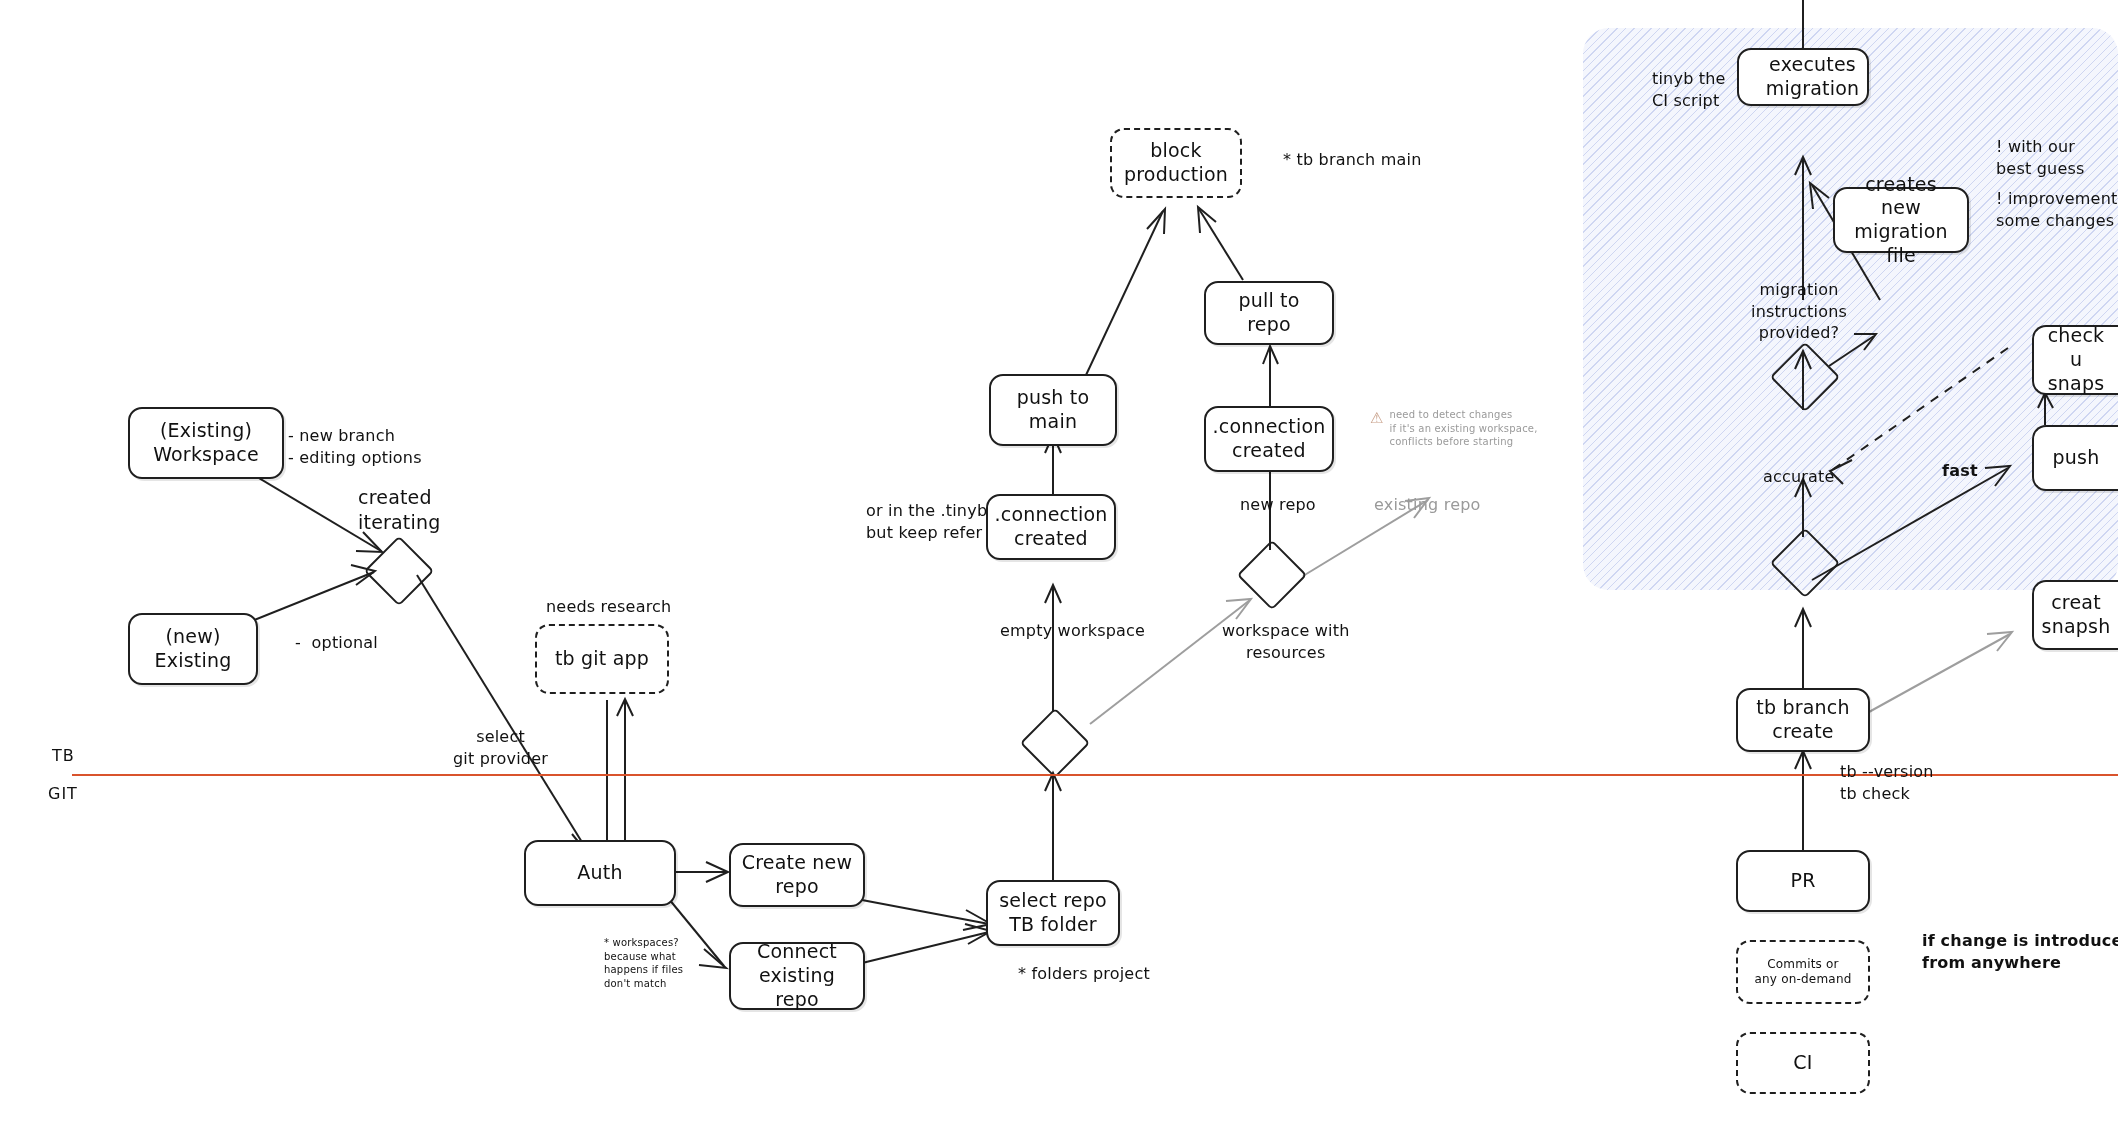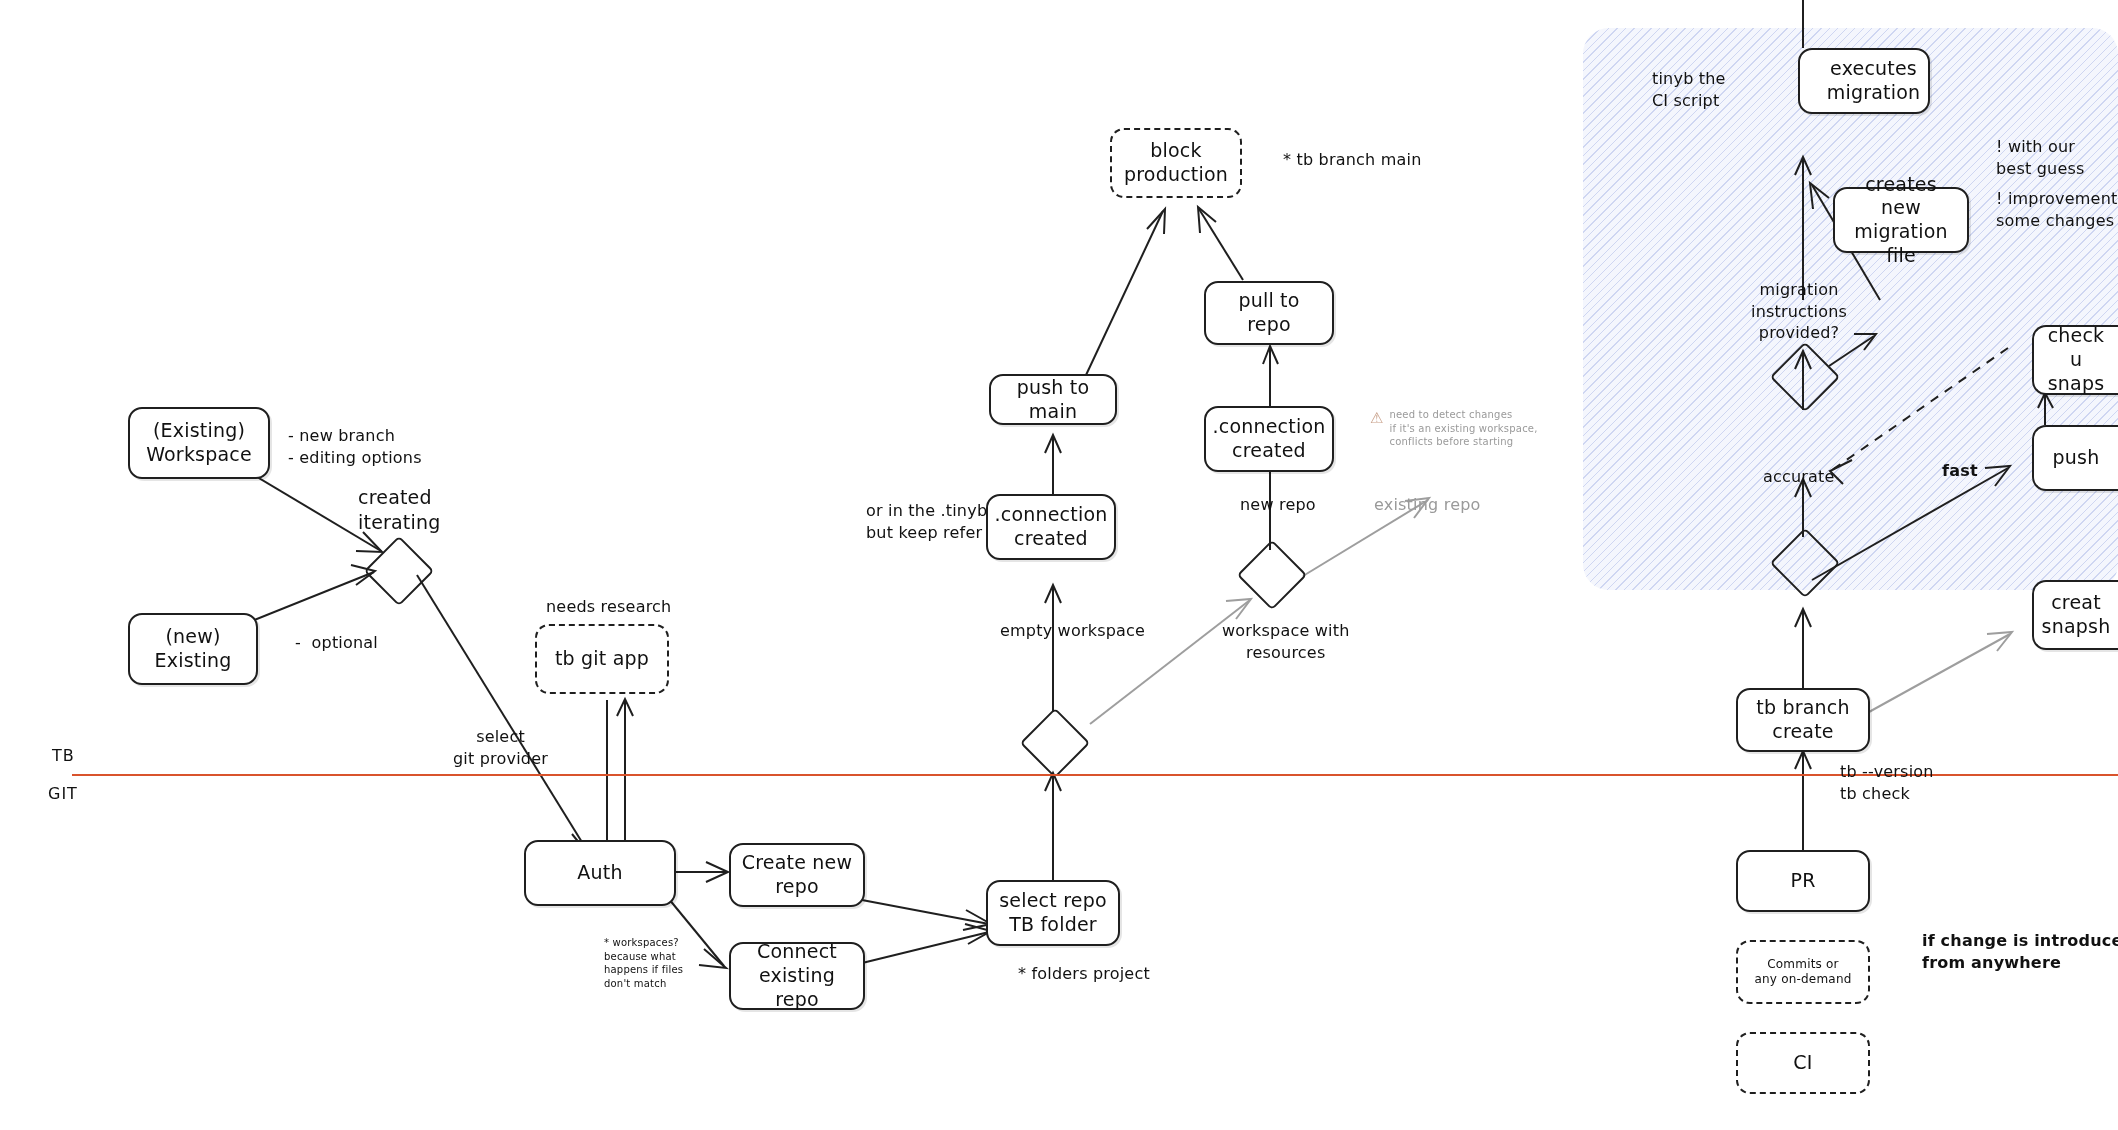--- a/index.html
+++ b/index.html
@@ -166,21 +166,21 @@
 
     <path class="e" d="M1803,850 L1803,752"></path>
     <path class="ah" d="M1795,769 L1803,751 L1811,769"></path>
 
     <path class="e grey" d="M1869,712 L2010,634"></path>
     <path class="ah grey" d="M1987,634 L2012,632 L1997,651"></path>
   </svg>
 
   <div class="layer">
 
-    <div class="node" style="left:128px;top:407px;width:142px;height:72px;">
+    <div class="node" style="left:128px;top:407px;width:156px;height:72px;">
       <span style="white-space:pre-line">(Existing)
 Workspace</span>
     </div>
 
     <div class="node" style="left:128px;top:613px;width:130px;height:72px;">
       <span style="white-space:pre-line">(new)
 Existing</span>
     </div>
 
     <div class="diamond" style="left:374px;top:546px;"></div>
@@ -208,41 +208,41 @@
 TB folder</span>
     </div>
 
     <div class="diamond" style="left:1030px;top:718px;"></div>
 
     <div class="node" style="left:986px;top:494px;width:130px;height:66px;">
       <span style="white-space:pre-line">.connection
 created</span>
     </div>
 
-    <div class="node" style="left:989px;top:374px;width:128px;height:51px;">
+    <div class="node" style="left:989px;top:374px;width:128px;height:72px;">
       <span style="white-space:pre-line">push to main</span>
     </div>
 
     <div class="node dashed" style="left:1110px;top:128px;width:132px;height:70px;">
       <span style="white-space:pre-line">block
 production</span>
     </div>
 
     <div class="node" style="left:1204px;top:281px;width:130px;height:64px;">
       <span style="white-space:pre-line">pull to repo</span>
     </div>
 
     <div class="node" style="left:1204px;top:406px;width:130px;height:66px;">
       <span style="white-space:pre-line">.connection
 created</span>
     </div>
 
     <div class="diamond" style="left:1247px;top:550px;"></div>
 
-    <div class="node" style="left:1798px;top:48px;width:132px;height:66px;padding-left:27px;">
+    <div class="node" style="left:1737px;top:48px;width:132px;height:58px;padding-left:27px;">
       <span style="white-space:pre-line">executes
 migration</span>
     </div>
 
     <div class="node" style="left:1833px;top:187px;width:136px;height:66px;">
       <span style="white-space:pre-line">creates new
 migration file</span>
     </div>
 
     <div class="diamond" style="left:1780px;top:352px;"></div>

